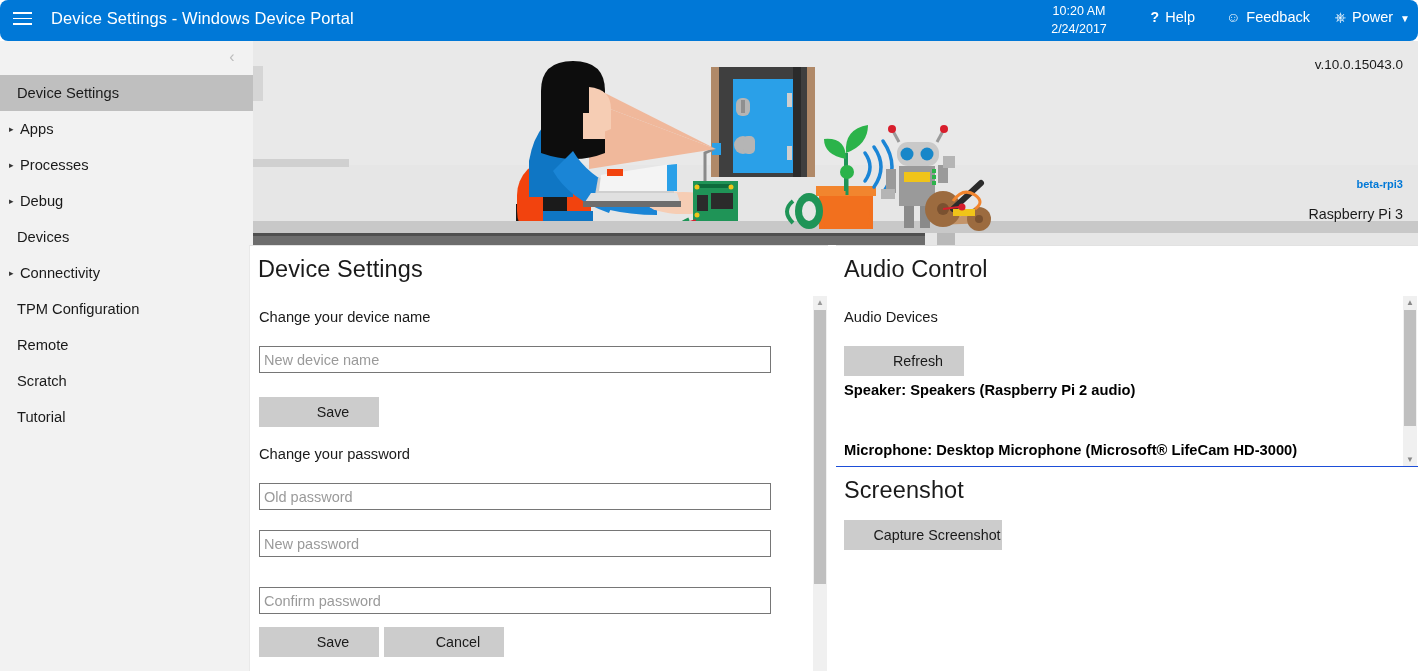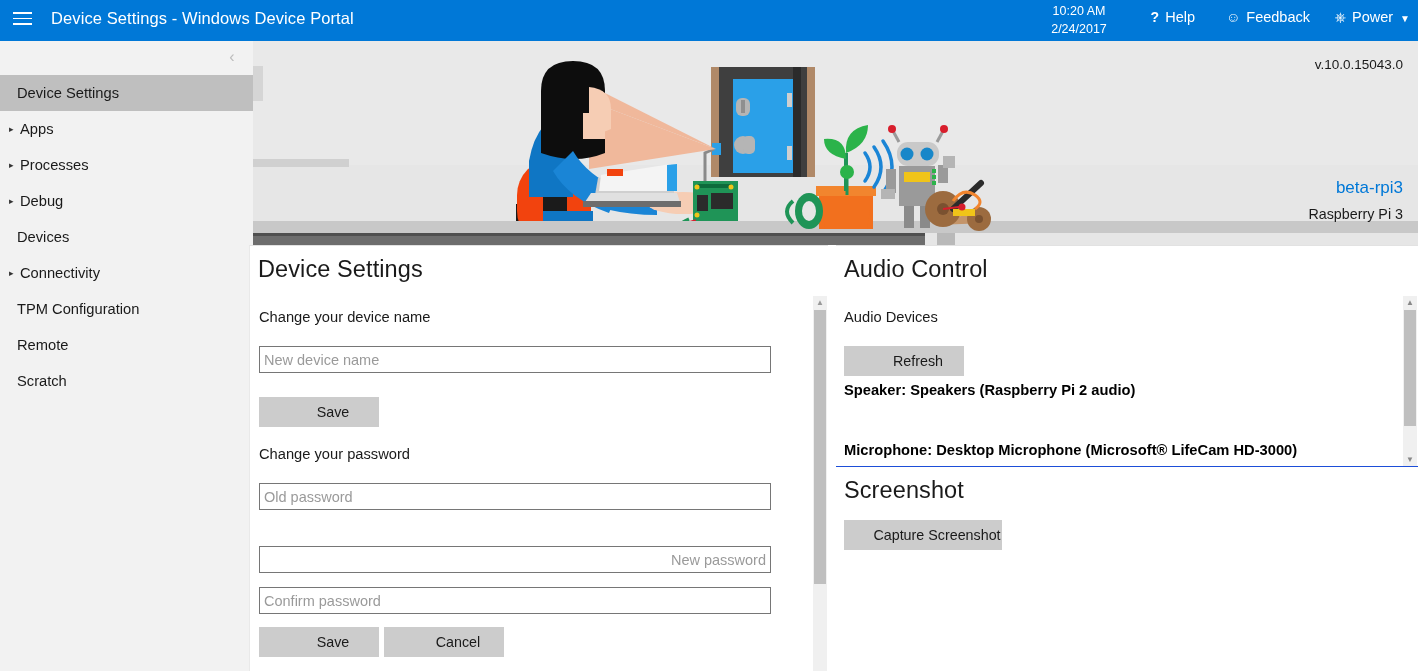--- a/index.html
+++ b/index.html
@@ -10,20 +10,21 @@
     background: #ffffff;
     color: #000000;
   }
 
   
   #header {
     position: absolute; left: 0; top: 0;
     width: 1418px; height: 41px;
     background: #0078d7;
     color: #ffffff;
+    border-radius: 8px;
   }
   #hamburger {
     position: absolute; left: 13px; top: 12px;
     width: 20px; height: 16px;
     cursor: pointer;
   }
   #hamburger span {
     display: block; width: 19px; height: 1.5px;
     background: #ffffff; margin-bottom: 4px;
   }
@@ -89,21 +90,21 @@
     background: #e6e6e6;
     overflow: hidden;
   }
   #version {
     position: absolute; right: 15px; top: 16px;
     font-size: 13.5px; color: #1a1a1a;
     z-index: 5;
   }
   #devname {
     position: absolute; right: 15px; top: 137px;
-    font-size: 17px; font-weight: normal; color: #0078d7;
+    font-size: 11px; font-weight: bold; color: #0078d7;
     z-index: 5;
   }
   #devmodel {
     position: absolute; right: 15px; top: 165px;
     font-size: 14.3px; color: #1a1a1a;
     z-index: 5;
   }
   #banner-art { position: absolute; left: 0; top: 0; }
 
   
@@ -162,21 +163,21 @@
   }
 
   
   #lbl-devname { position: absolute; left: 9px; top: 63px; }
   #in-devname  { position: absolute; left: 9px; top: 100px; }
   #btn-save-name {
     position: absolute; left: 9px; top: 151px; width: 120px;
   }
   #lbl-pwd   { position: absolute; left: 9px; top: 200px; }
   #in-oldpw  { position: absolute; left: 9px; top: 237px; }
-  #in-newpw  { position: absolute; left: 9px; top: 300px; text-align: right; }
+  #in-newpw  { position: absolute; left: 9px; top: 284px; }
   #in-confpw { position: absolute; left: 9px; top: 341px; }
   #btn-save-pw {
     position: absolute; left: 9px; top: 381px; width: 120px;
   }
   #btn-cancel-pw {
     position: absolute; left: 134px; top: 381px; width: 120px;
   }
 
   
   #left-scroll {
@@ -301,20 +302,21 @@
   <div id="nav">
       <div class="nav-item selected"><span>Device Settings</span></div>
       <div class="nav-item has-caret"><span class="caret">▸</span><span>Apps</span></div>
       <div class="nav-item has-caret"><span class="caret">▸</span><span>Processes</span></div>
       <div class="nav-item has-caret"><span class="caret">▸</span><span>Debug</span></div>
       <div class="nav-item"><span>Devices</span></div>
       <div class="nav-item has-caret"><span class="caret">▸</span><span>Connectivity</span></div>
       <div class="nav-item"><span>TPM Configuration</span></div>
       <div class="nav-item"><span>Remote</span></div>
       <div class="nav-item"><span>Scratch</span></div>
+      <div class="nav-item"><span>Tutorial</span></div>
     </div>
 </div>
 
 <div id="banner">
   <svg id="banner-art" width="1165" height="204" viewBox="0 0 1165 204">
     <rect x="0" y="0" width="1165" height="204" fill="#e6e6e6"></rect>
 
     <rect x="0" y="0" width="1165" height="124" fill="#e9e9e9"></rect>
 
     <rect x="0" y="25" width="10" height="35" fill="#d5d5d5"></rect>

